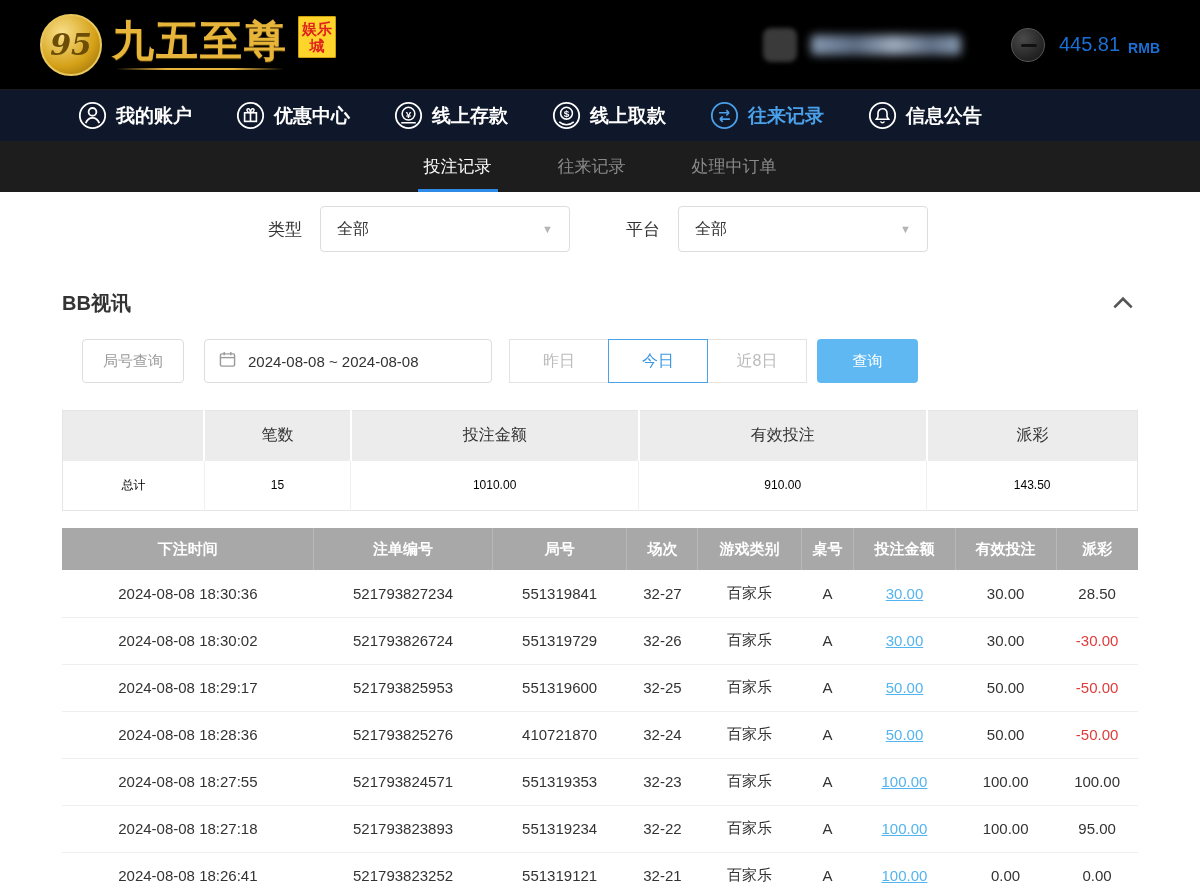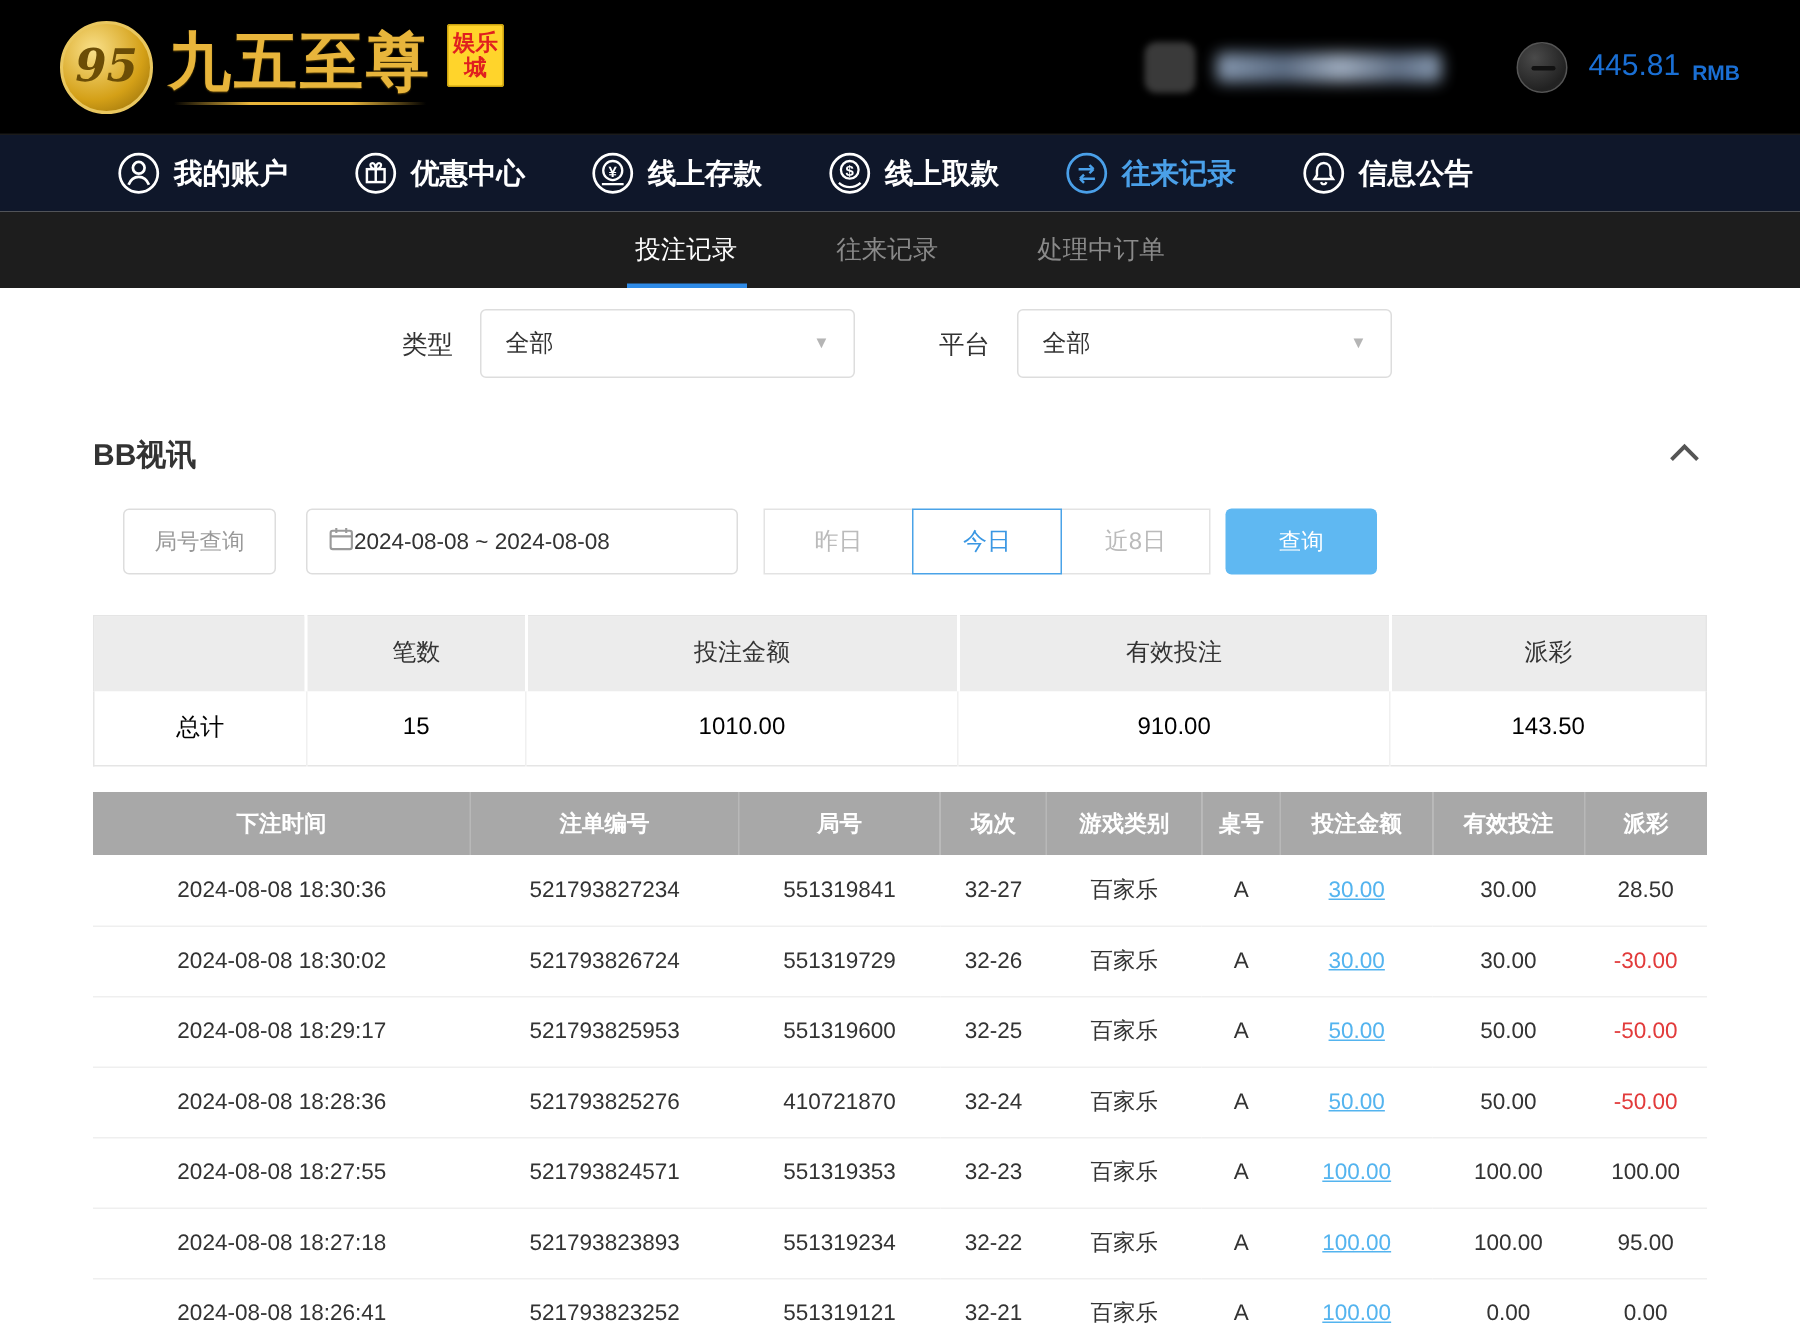--- a/index.html
+++ b/index.html
@@ -71,36 +71,36 @@
     margin-top:26px; }
   .section-title { font-size:20px; font-weight:bold; color:#333; }
   .collapse-btn { cursor:pointer; padding:4px; }
 
   .query-row { display:flex; align-items:center; margin-top:22px; }
   .btn { height:44px; border-radius:4px; display:flex; align-items:center;
     justify-content:center; font-size:15px; cursor:pointer; background:#fff; }
   .btn-outline-blue { border:1px solid #4aa3e8; color:#2f92e0; width:103px; }
   .btn-outline-gray { border:1px solid #ddd; color:#999; width:102px; margin-left:20px; }
   .date-box { width:288px; height:44px; border:1px solid #ddd; border-radius:4px;
-    display:flex; align-items:center; padding:0 14px; margin-left:20px;
+    display:flex; align-items:center; gap:12px; padding:0 14px; margin-left:20px;
     font-size:15px; color:#333; cursor:pointer; background:#fff; }
   .segment { display:flex; margin-left:18px; }
   .seg-btn { width:100px; height:44px; display:flex; align-items:center;
     justify-content:center; font-size:16px; cursor:pointer; background:#fff;
     border:1px solid #e3e3e3; color:#bbb; margin-left:-1px; }
   .seg-btn.active { border:1px solid #4aa3e8; color:#3a97e3; position:relative; z-index:1; }
   .btn-primary { background:#5fb8f2; color:#fff; border:none; width:101px; margin-left:10px; }
 
   
   .summary-table { width:100%; border-collapse:collapse; margin-top:27px;
     border:1px solid #e5e5e5; }
   .summary-table th { background:#ececec; height:50px; font-size:16px; color:#333;
     font-weight:normal; text-align:center; border-right:2px solid #fff; }
   .summary-table th:last-child { border-right:none; }
-  .summary-table td { height:50px; font-size:16px; color:#000; text-align:center;
+  .summary-table td { height:50px; font-size:12px; color:#000; text-align:center;
     border-right:1px solid #f0f0f0; background:#fff; }
   .summary-table td:last-child { border-right:none; }
   .col-s0{width:13.2%} .col-s1{width:13.6%} .col-s2{width:26.8%}
   .col-s3{width:26.8%} .col-s4{width:19.6%}
 
   
   .bet-table { width:100%; border-collapse:collapse; margin-top:17px; }
   .bet-table th { background:#a8a8a8; color:#fff; height:42px; font-size:15px;
     font-weight:bold; text-align:center; border-right:1px solid #b8b8b8; }
   .bet-table th:last-child { border-right:none; }

